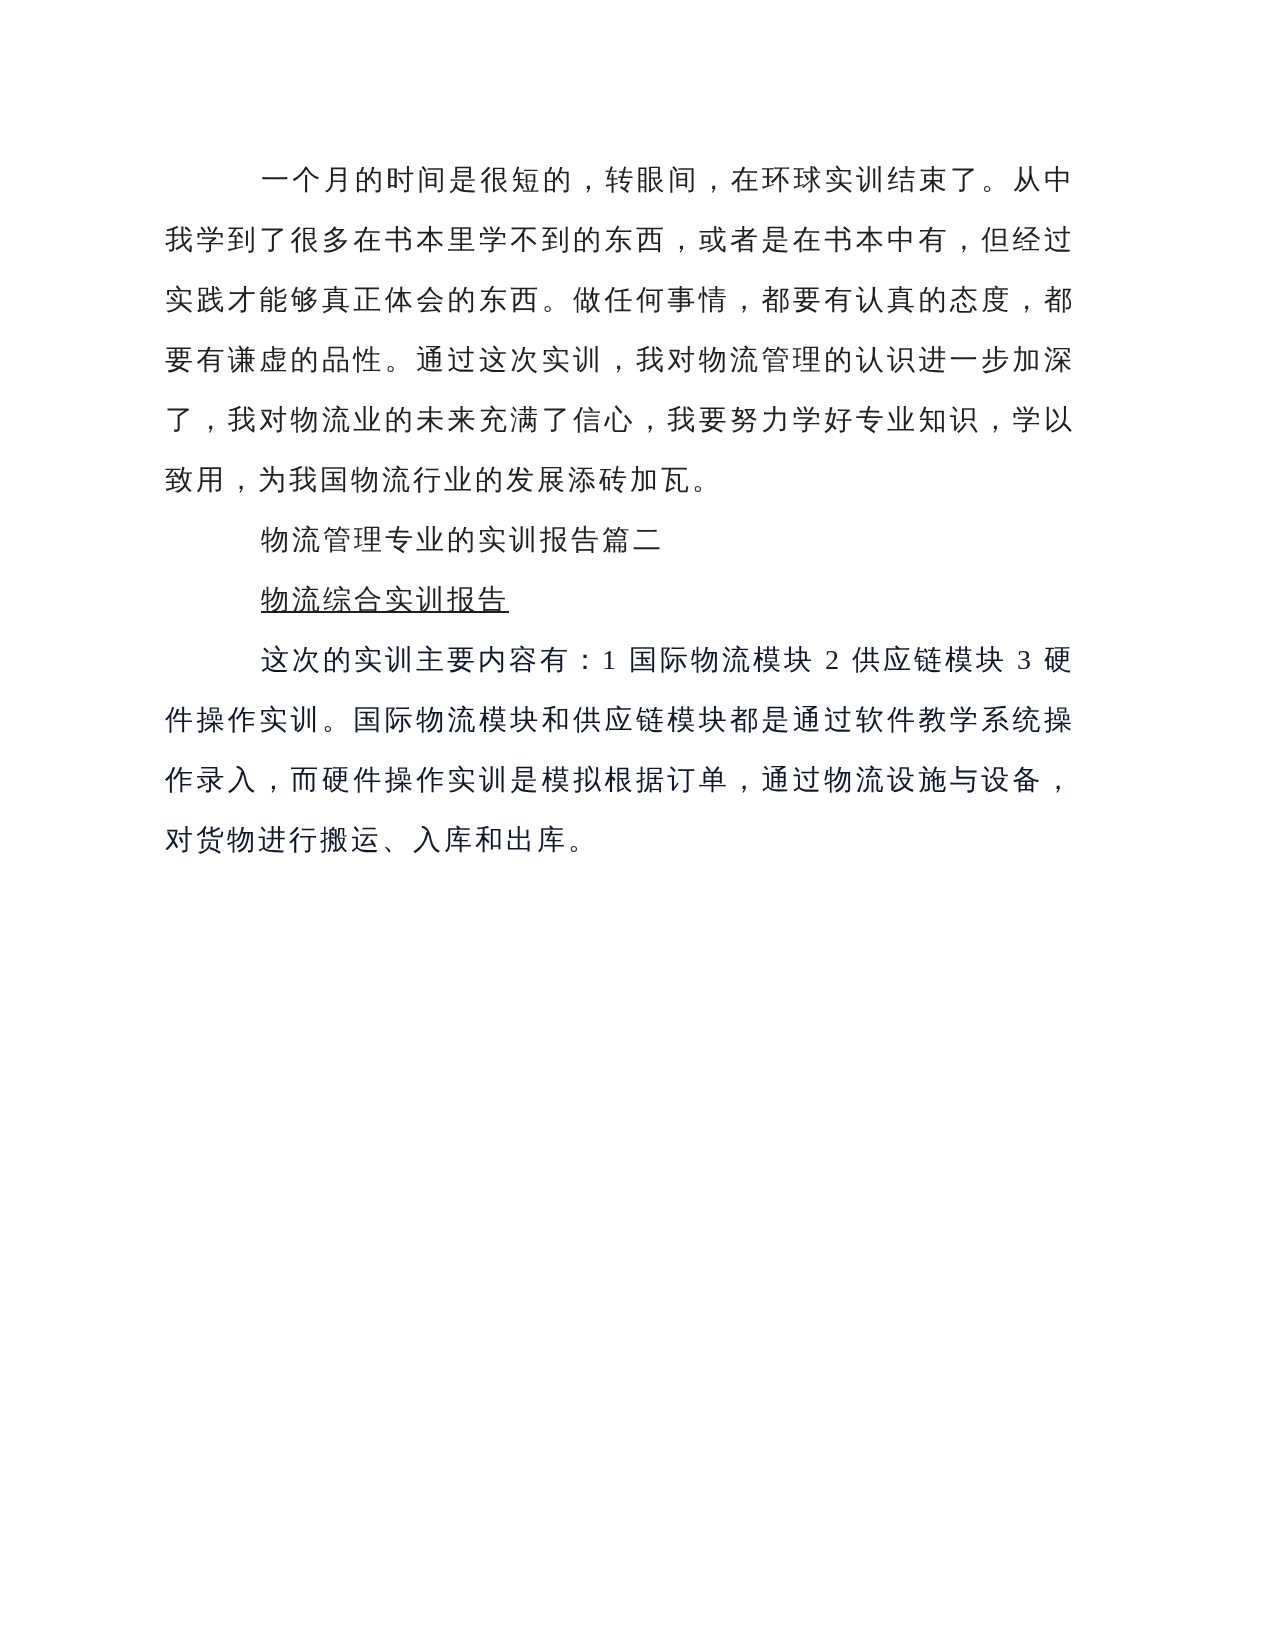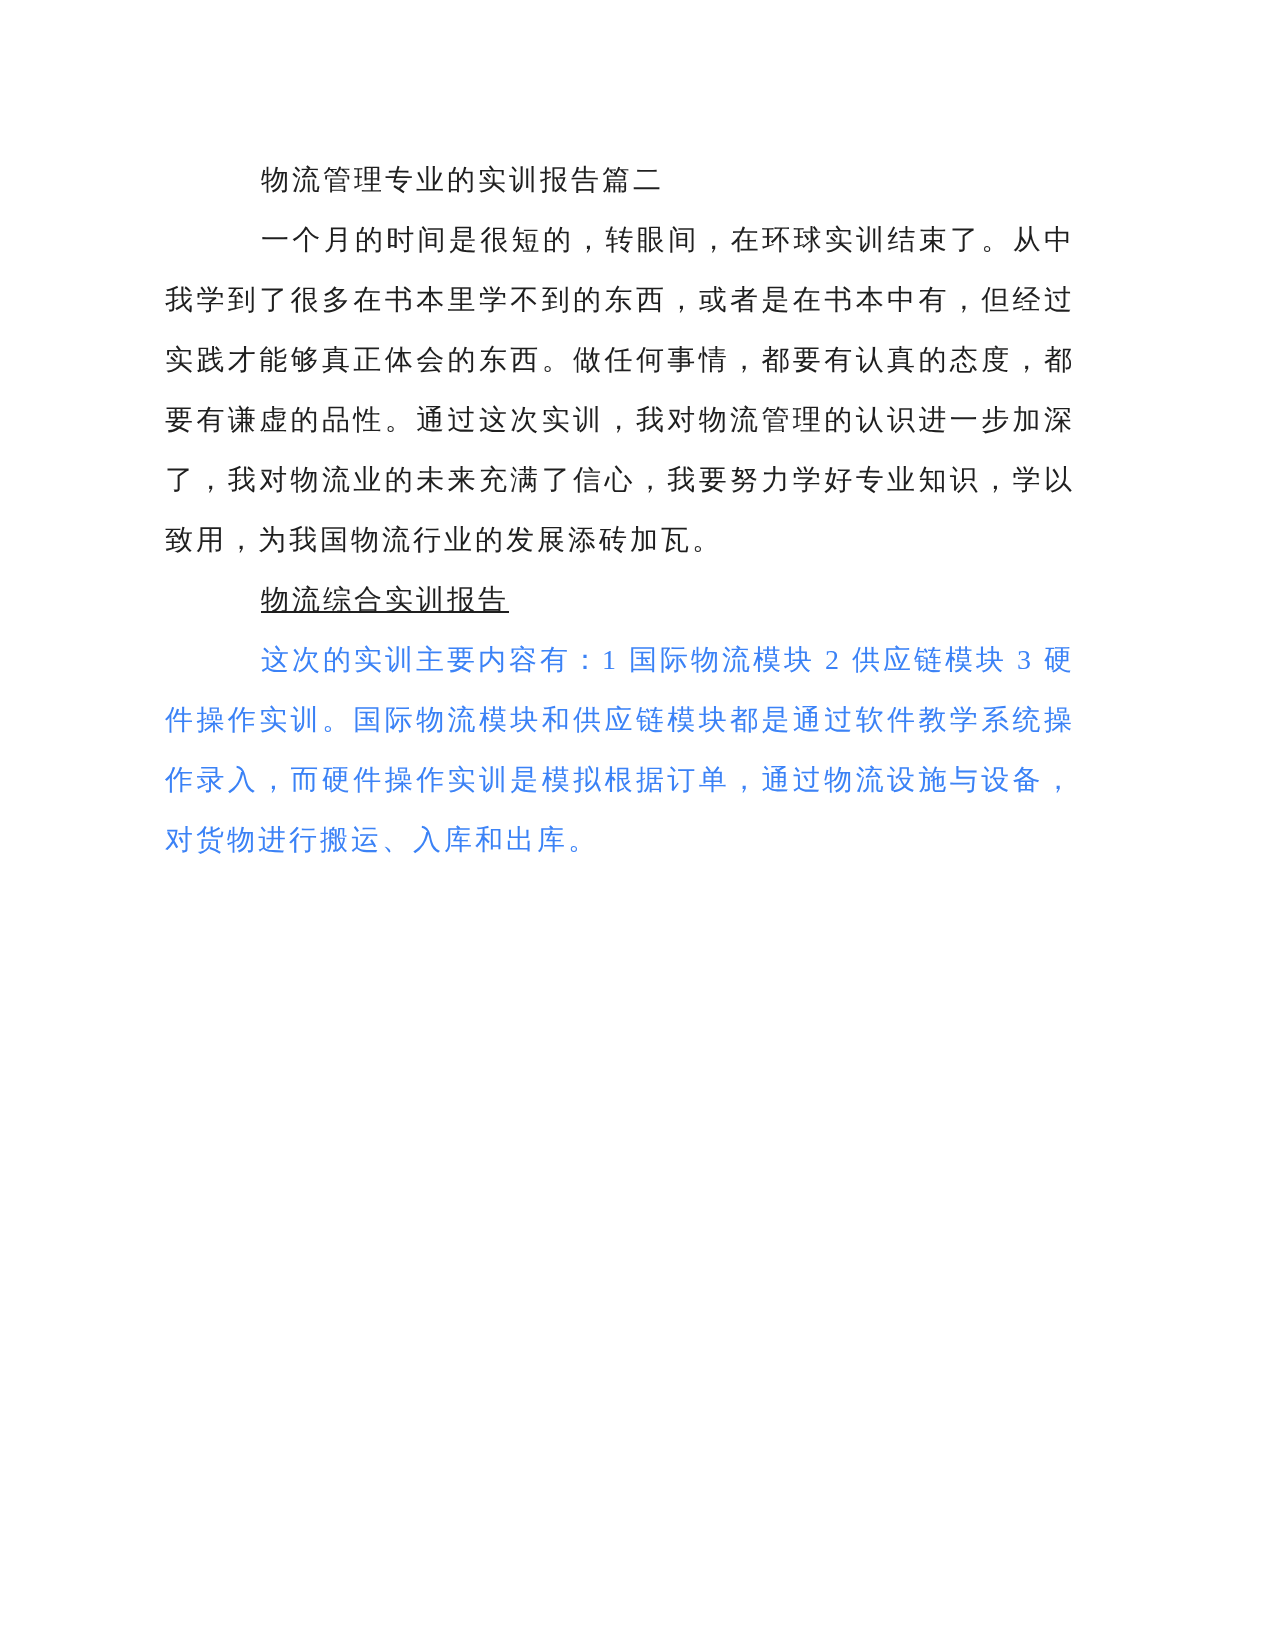--- a/index.html
+++ b/index.html
@@ -37,18 +37,18 @@
     text-align-last: left;
     text-justify: inter-character;
     font-weight: 400;
   }
 </style>
 </head>
 <body style="background: rgb(255, 255, 255);">
 
 <div class="page">
   <div class="doc">
+    <p style="color: rgb(31, 31, 31);">一个月的时间是很短的，转眼间，在环球实训结束了。从中我学到了很多在书本里学不到的东西，或者是在书本中有，但经过实践才能够真正体会的东西。做任何事情，都要有认真的态度，都要有谦虚的品性。通过这次实训，我对物流管理的认识进一步加深了，我对物流业的未来充满了信心，我要努力学好专业知识，学以致用，为我国物流行业的发展添砖加瓦。</p>
     <p style="color: rgb(31, 31, 31);">物流管理专业的实训报告篇二</p>
-    <p style="color: rgb(31, 31, 31);">一个月的时间是很短的，转眼间，在环球实训结束了。从中我学到了很多在书本里学不到的东西，或者是在书本中有，但经过实践才能够真正体会的东西。做任何事情，都要有认真的态度，都要有谦虚的品性。通过这次实训，我对物流管理的认识进一步加深了，我对物流业的未来充满了信心，我要努力学好专业知识，学以致用，为我国物流行业的发展添砖加瓦。</p>
     <p style="color: rgb(31, 31, 31); text-decoration: underline;">物流综合实训报告</p>
-    <p style="color: #3b82f6;">这次的实训主要内容有：1 国际物流模块 2 供应链模块 3 硬件操作实训。国际物流模块和供应链模块都是通过软件教学系统操作录入，而硬件操作实训是模拟根据订单，通过物流设施与设备，对货物进行搬运、入库和出库。</p>
+    <p style="color: #0f172a;">这次的实训主要内容有：1 国际物流模块 2 供应链模块 3 硬件操作实训。国际物流模块和供应链模块都是通过软件教学系统操作录入，而硬件操作实训是模拟根据订单，通过物流设施与设备，对货物进行搬运、入库和出库。</p>
   </div>
 </div>
 
 </body></html>

